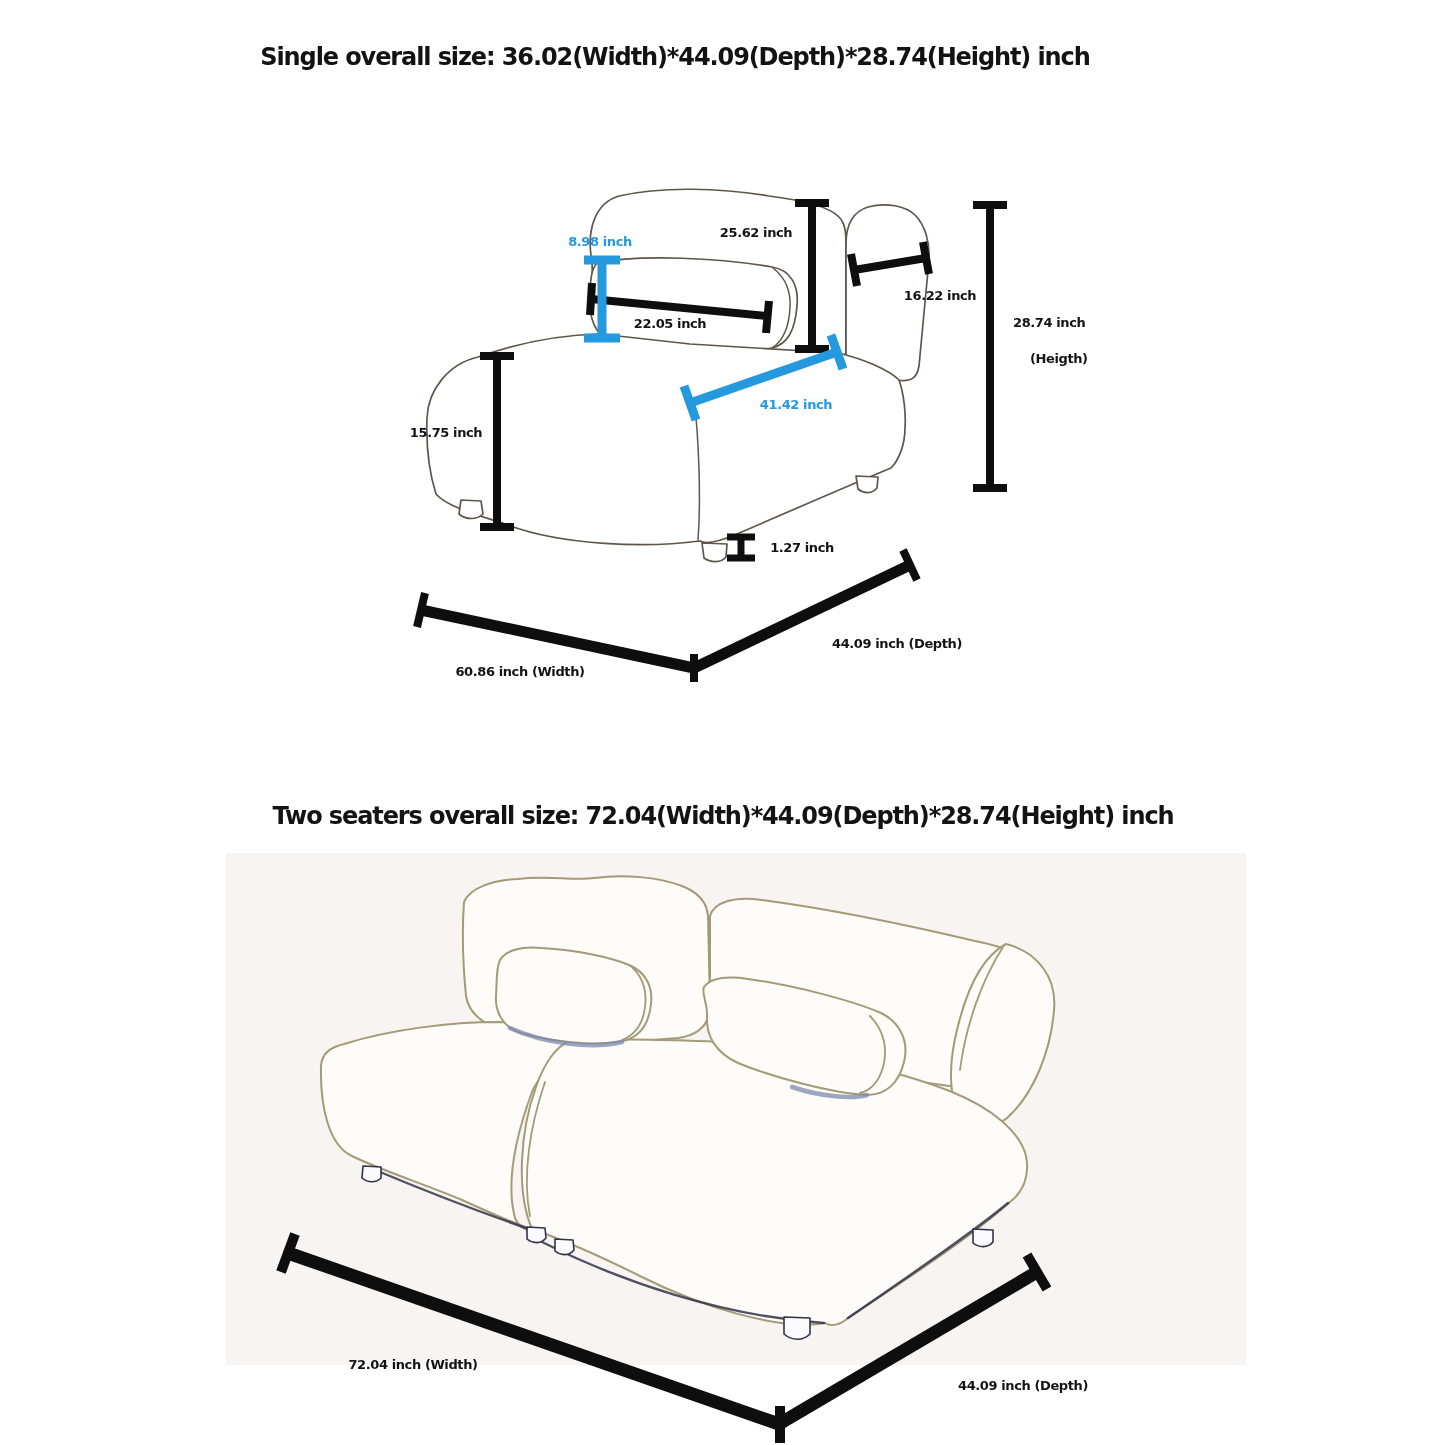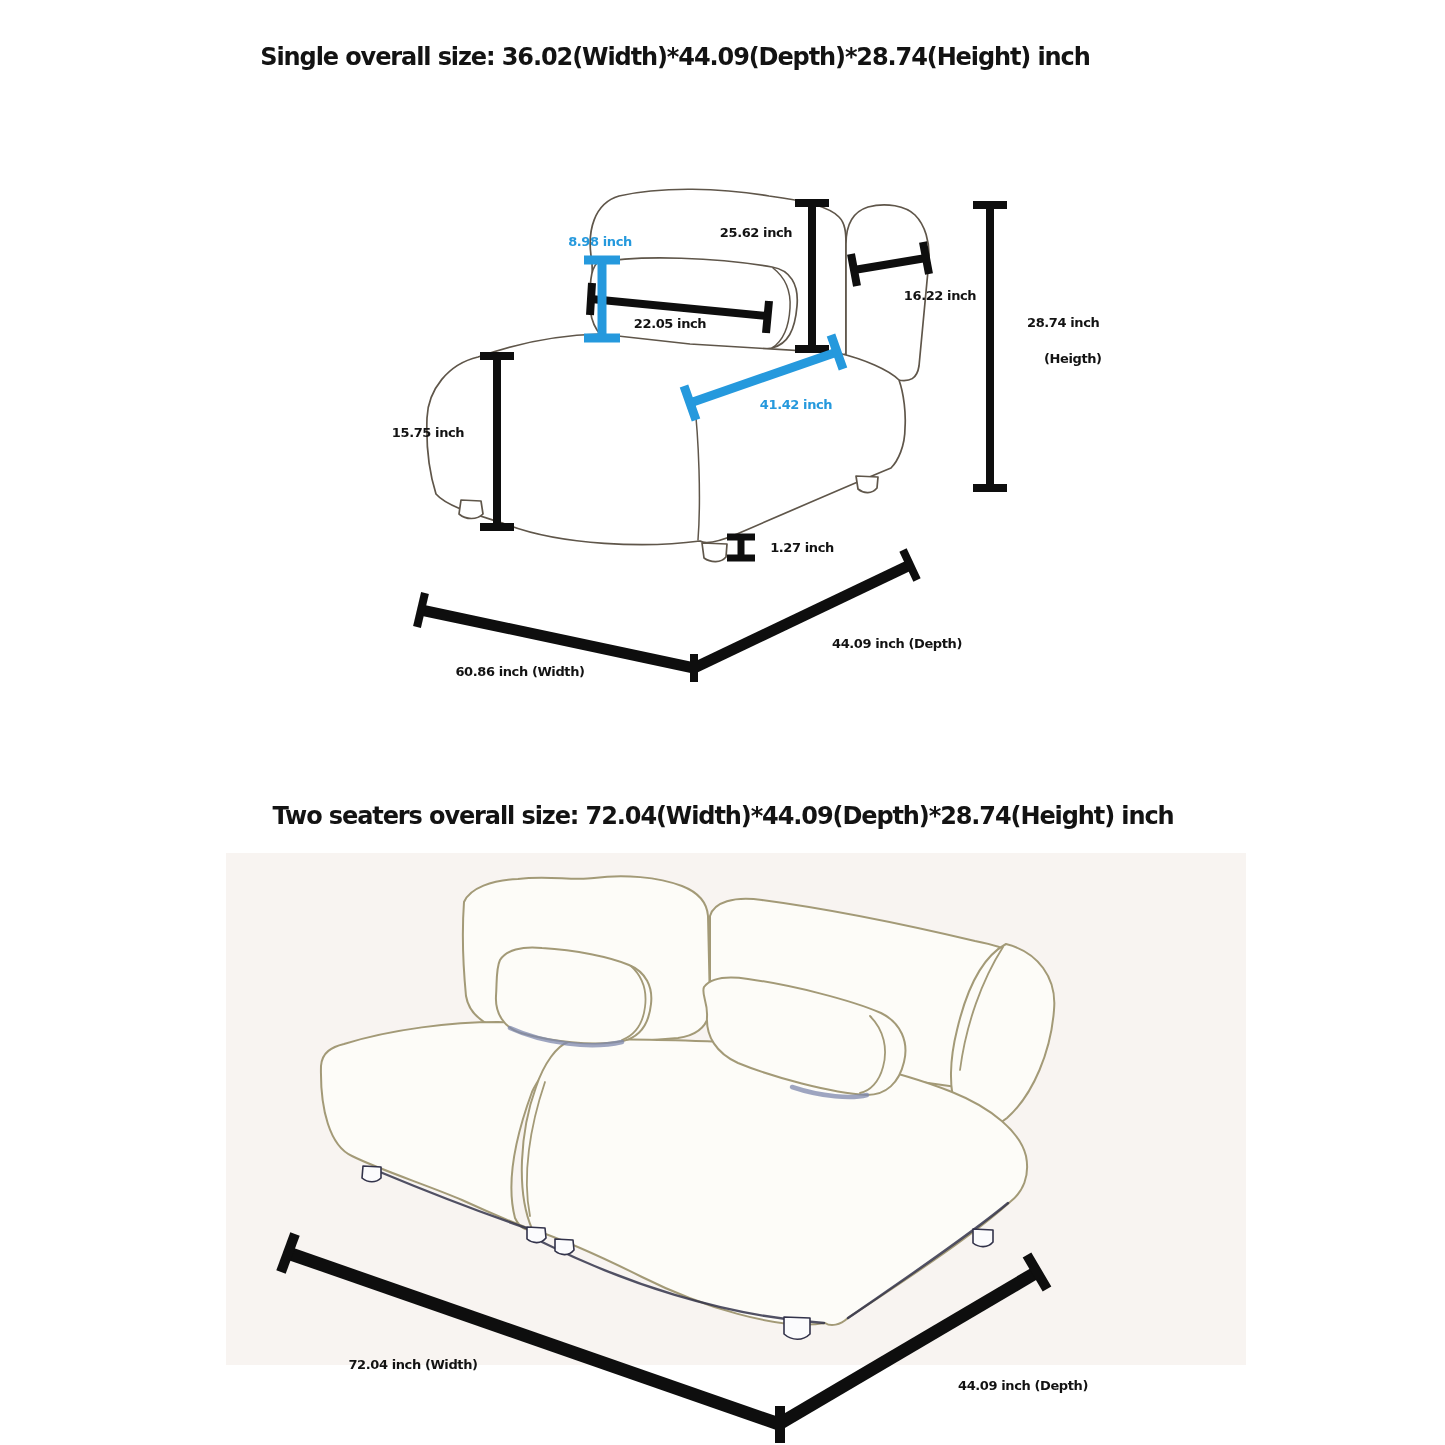--- a/index.html
+++ b/index.html
@@ -34,21 +34,21 @@
     position:absolute;transform:translate(-50%,-50%);
     font-size:24px;font-weight:700;letter-spacing:-1.1px;
     color:var(--label_text);white-space:nowrap;
   }
   .dim-label{
     position:absolute;transform:translate(-50%,-50%);
     font-size:13px;font-weight:700;letter-spacing:-0.4px;
     color:var(--label_text);white-space:nowrap;
   }
   .dim-label.blue{color:var(--dimension_blue);}
-  .dim-label.anchor-left{transform:translate(0,-50%);margin-left:14px;}
+  .dim-label.anchor-left{transform:translate(0,-50%);}
 </style>
 </head>
 <body>
 
 <svg width="1445" height="1445" viewBox="0 0 1445 1445">
 
   <g>
     <path class="sketch" d="M 592,262 C 586,230 595,203 619,196 C 662,186 722,188 769,196 C 801,200 829,206 839,217 C 845,223 846,232 846,244 L 846,352 C 846,356 840,358 831,357 L 700,348 C 661,345 621,342 606,338 C 598,321 592,290 592,262 Z"></path>
     <path class="sketch" d="M 846,244 C 846,226 852,212 868,207 C 886,202 906,206 915,215 C 925,225 930,242 929,260 L 919,366 C 917,379 910,382 898,380 C 886,382 877,383 870,382 C 858,380 849,374 846,364 Z"></path>
     <path class="sketch" d="M 597,263 C 640,254 720,258 772,267 C 790,270 799,284 797,306 C 795,330 788,344 772,348 C 725,356 650,352 616,344 C 600,340 590,324 590,304 C 590,286 590,270 597,263 Z"></path>
@@ -128,21 +128,21 @@
 
 <div class="section-title" style="left:675px;top:57px;">Single overall size: 36.02(Width)*44.09(Depth)*28.74(Height) inch</div>
 
 <div class="dim-label" style="left:756px;top:232px;">25.62 inch</div>
 <div class="dim-label blue" style="left:600px;top:241px;">8.98 inch</div>
 <div class="dim-label" style="left:900px;top:295px;margin-left:40px;">16.22 inch</div>
 <div class="dim-label" style="left:670px;top:323px;">22.05 inch</div>
 <div class="dim-label anchor-left" style="left:1013px;top:322px;">28.74 inch</div>
 <div class="dim-label anchor-left" style="left:1030px;top:358px;">(Heigth)</div>
 <div class="dim-label blue" style="left:796px;top:404px;">41.42 inch</div>
-<div class="dim-label" style="left:428px;top:432px;">15.75 inch</div>
+<div class="dim-label" style="left:446px;top:432px;">15.75 inch</div>
 <div class="dim-label" style="left:802px;top:547px;">1.27 inch</div>
 <div class="dim-label" style="left:520px;top:671px;">60.86 inch (Width)</div>
 <div class="dim-label" style="left:897px;top:643px;">44.09 inch (Depth)</div>
 
 <div class="section-title" style="left:723px;top:816px;">Two seaters overall size: 72.04(Width)*44.09(Depth)*28.74(Height) inch</div>
 
 <div class="dim-label" style="left:413px;top:1364px;">72.04 inch (Width)</div>
 <div class="dim-label" style="left:1023px;top:1385px;">44.09 inch (Depth)</div>
 
 </body></html>

